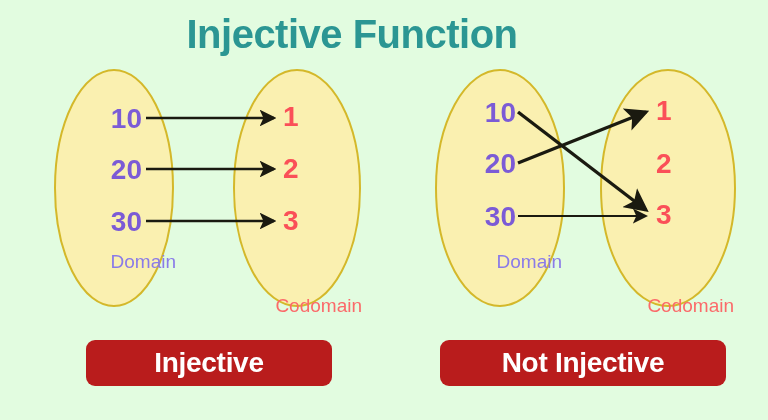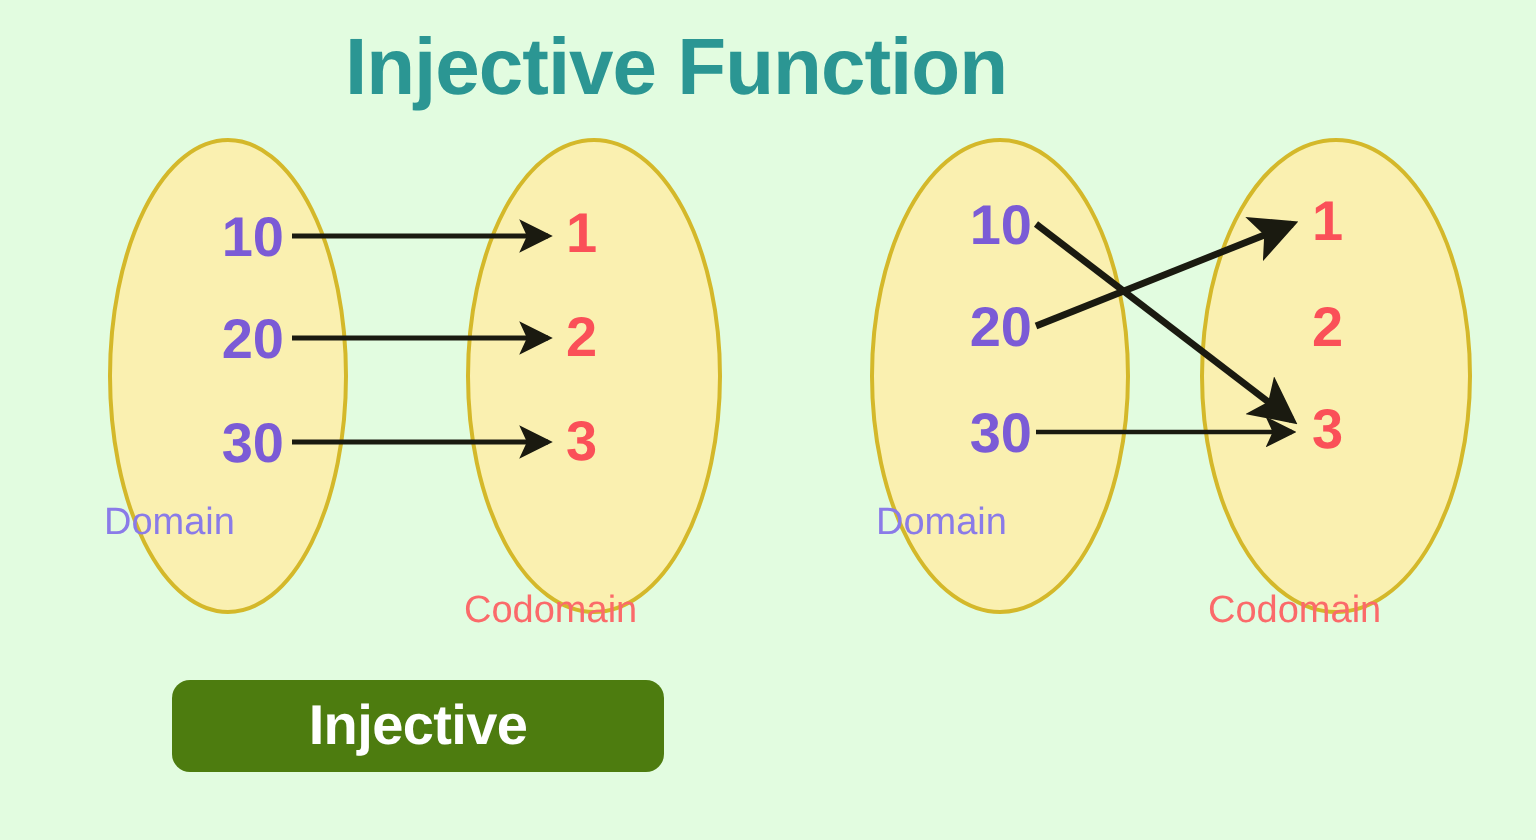--- a/index.html
+++ b/index.html
@@ -16,21 +16,21 @@
   }
   #stage {
     position: absolute;
     left: 0;
     top: 0;
     width: 768px;
     height: 420px;
   }
   .title {
     position: absolute;
-    left: 0;
+    left: 14px;
     top: 8px;
     width: 676px;
     text-align: center;
     font-size: 40px;
     font-weight: bold;
     color: #2b9693;
     letter-spacing: -0.5px;
     line-height: 52px;
   }
   .diagram {
@@ -63,31 +63,31 @@
   }
   .codomain-num {
     color: #fa5058;
     text-align: left;
   }
   .set-name {
     position: absolute;
     font-size: 19px;
     line-height: 20px;
     white-space: nowrap;
-    text-align: left;
+    text-align: right;
   }
   .domain-name { color: #8a7be8; }
   .codomain-name { color: #fb6a6a; margin-top: 44px; }
 
   .badge {
     position: absolute;
     top: 340px;
     height: 46px;
     border-radius: 9px;
-    background: #4d7c0f;
+    background: #b91c1c;
     color: #ffffff;
     font-size: 28px;
     font-weight: bold;
     display: flex;
     align-items: center;
     justify-content: center;
     letter-spacing: -0.3px;
   }
   #badge-injective     { left: 86px;  width: 246px; }
   #badge-not-injective { left: 440px; width: 286px; }
@@ -152,14 +152,15 @@
 
     <div class="node-label codomain-num" style="left:226px; top:28px;">1</div>
     <div class="node-label codomain-num" style="left:226px; top:81px;">2</div>
     <div class="node-label codomain-num" style="left:226px; top:132px;">3</div>
 
     <div class="set-name domain-name" style="left:8px; top:184px; width:124px;">Domain</div>
     <div class="set-name codomain-name" style="left:174px; top:184px; width:130px;">Codomain</div>
   </div>
 
   <div class="badge" id="badge-injective">Injective</div>
+  <div class="badge" id="badge-not-injective">Not Injective</div>
 
 </div>
 
 </body></html>

